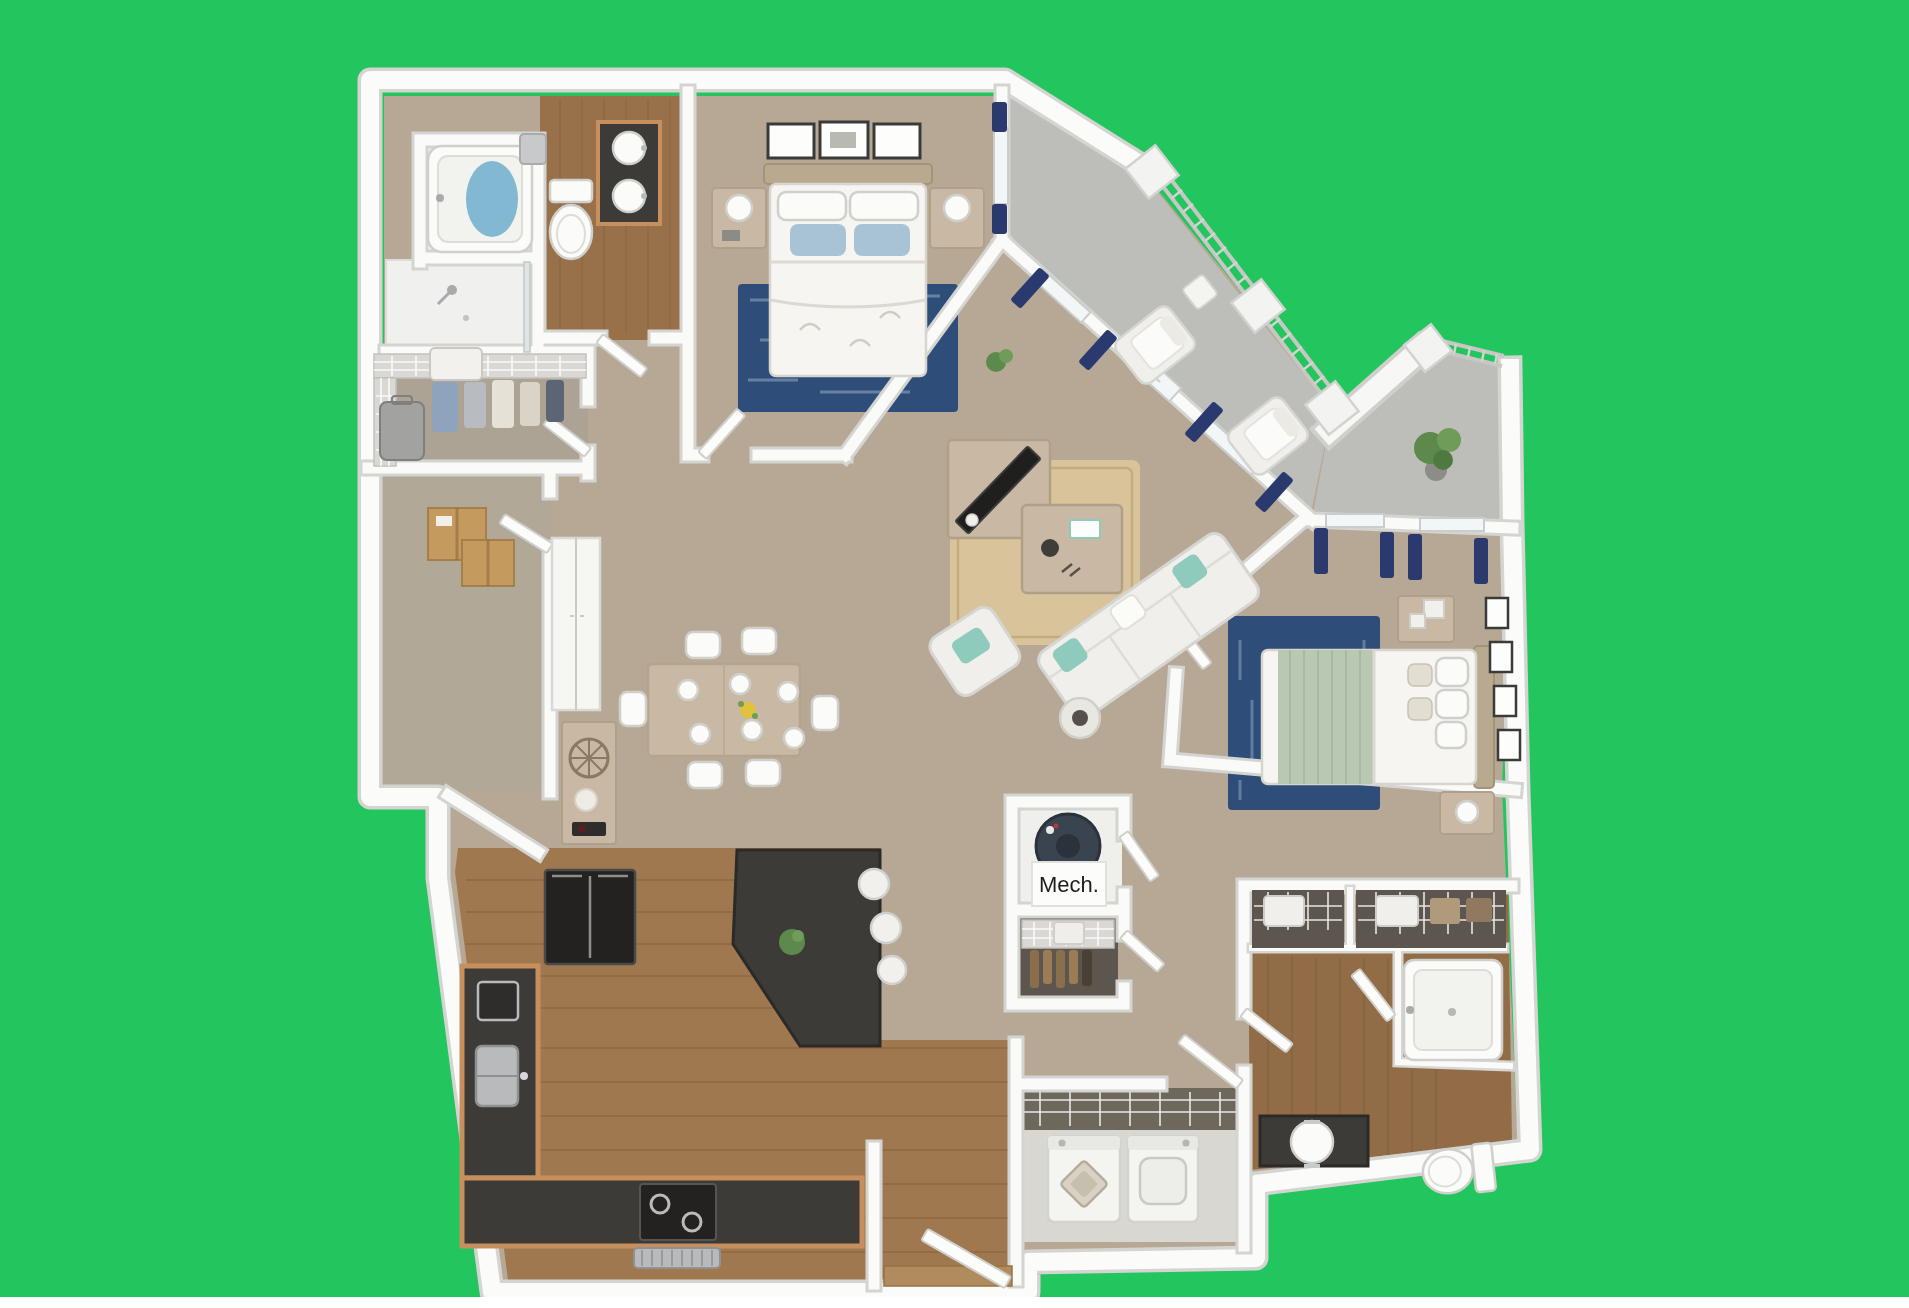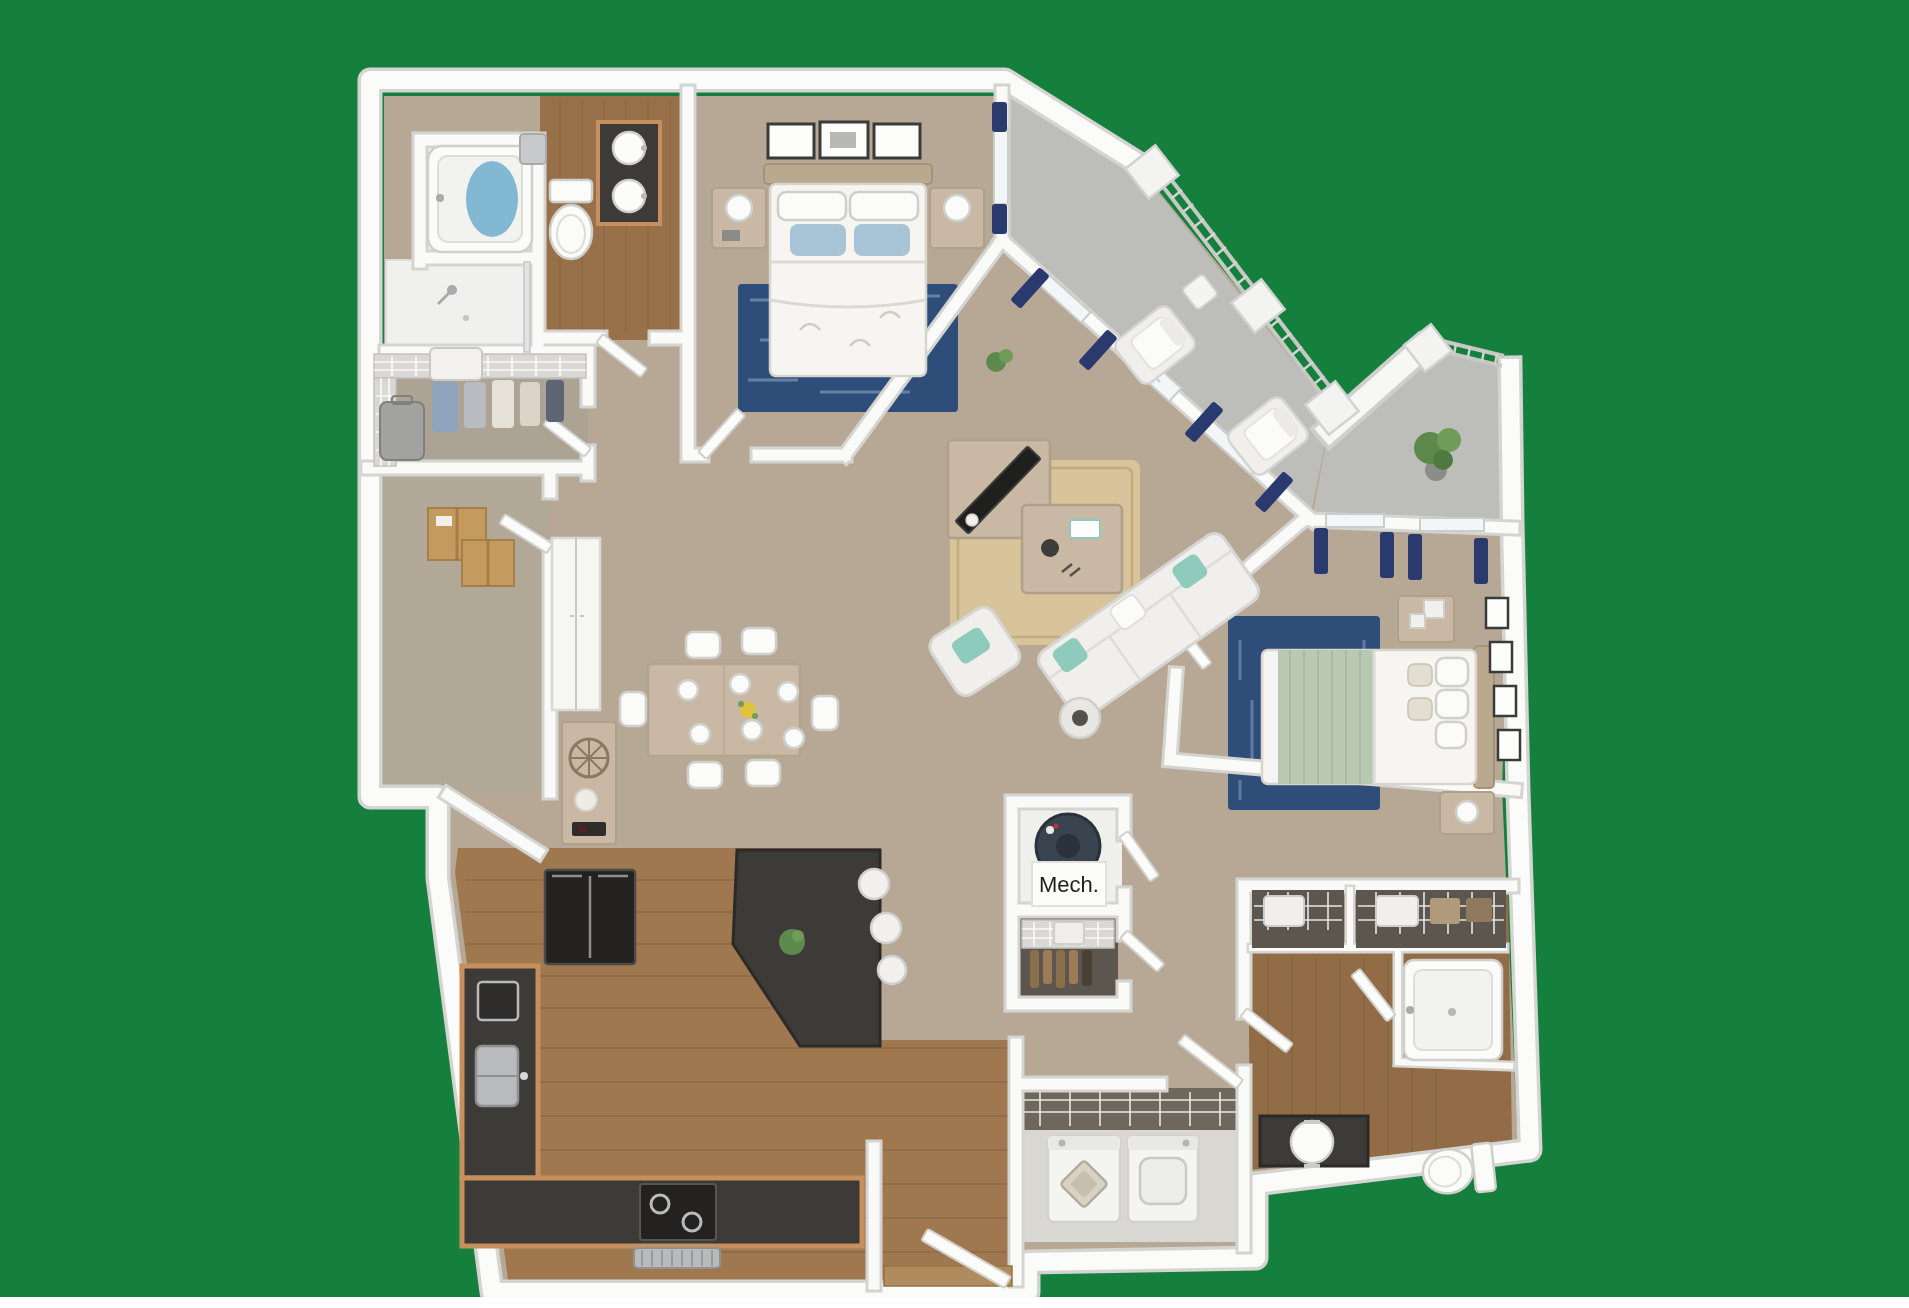--- a/index.html
+++ b/index.html
@@ -1,17 +1,17 @@
 <!DOCTYPE html>
 <html><head>
 <meta charset="utf-8">
 <style>
   html,body{margin:0;padding:0;background:#ffffff;}
   body{font-family:"Liberation Sans", sans-serif;}
-  .stage{position:relative;width:1909px;height:1297px;background:#15803d;overflow:hidden;}
+  .stage{position:relative;width:1909px;height:1297px;background:#22c55e;overflow:hidden;}
   svg{display:block;}
   
   .woe{stroke:#d4d4d1;stroke-width:25;fill:none;stroke-linejoin:round;stroke-linecap:square;}
   .woc{stroke:#fbfbf9;stroke-width:18;fill:none;stroke-linejoin:round;stroke-linecap:square;}
   .we{stroke:#d4d4d1;stroke-width:17;fill:none;stroke-linecap:square;}
   .wc{stroke:#fafaf8;stroke-width:11;fill:none;stroke-linecap:square;}
   .wte{stroke:#d6d6d3;stroke-width:11;fill:none;stroke-linecap:square;}
   .wtc{stroke:#fafaf8;stroke-width:6;fill:none;stroke-linecap:square;}
   .pwe{stroke:#cfcfcc;stroke-width:30;fill:none;stroke-linecap:square;}
   .pwc{stroke:#f7f7f5;stroke-width:22;fill:none;stroke-linecap:square;}

